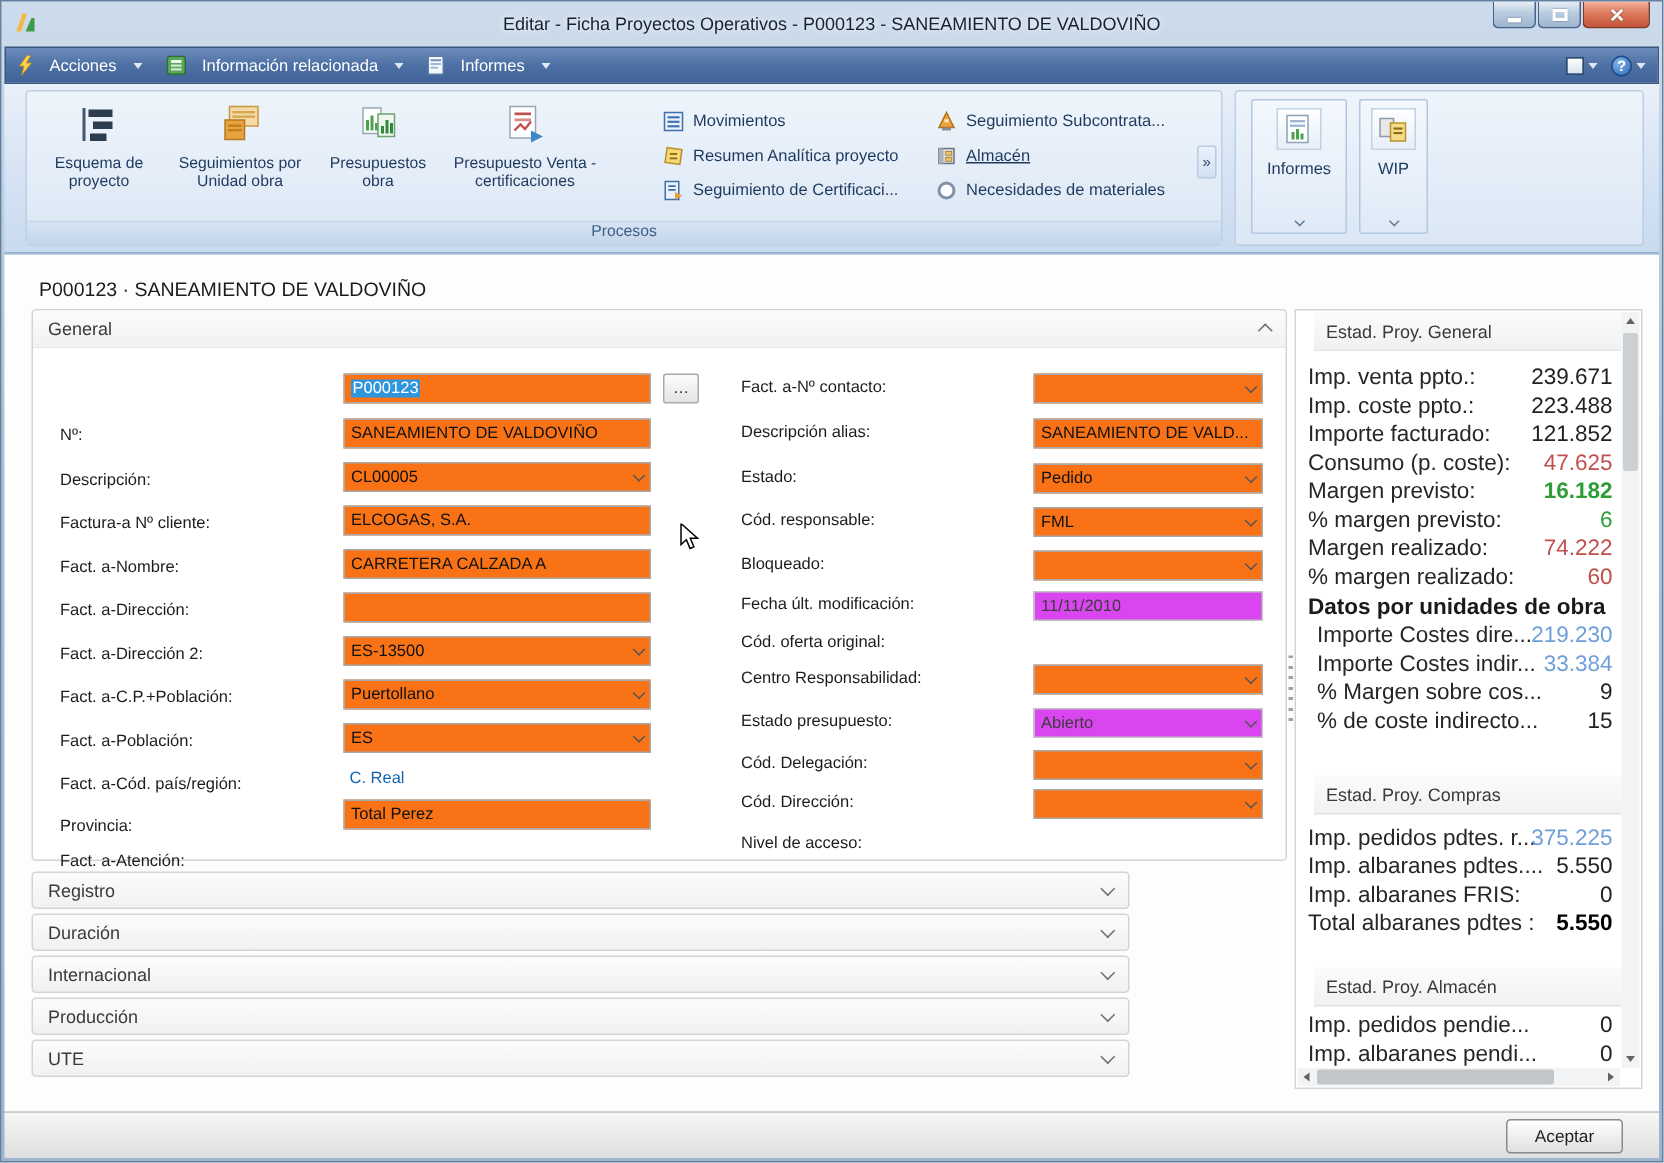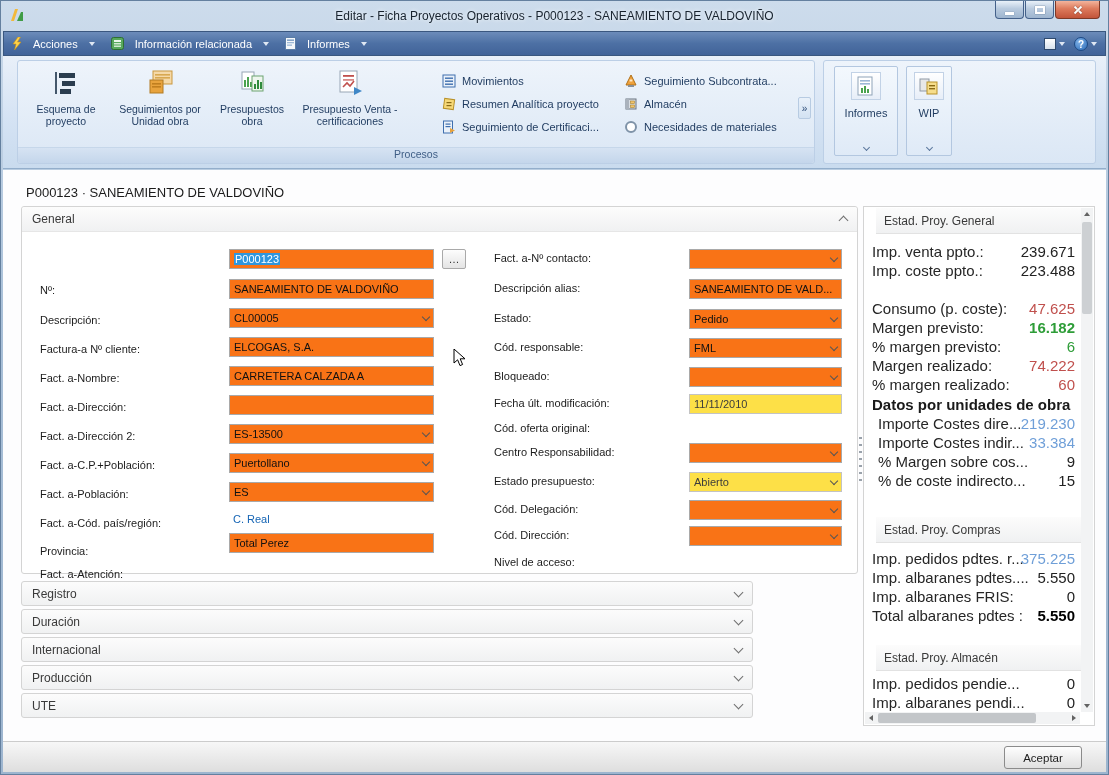--- a/index.html
+++ b/index.html
@@ -73,21 +73,21 @@
   .chev.down { transform:rotate(45deg); margin-top:-3px; } .chev.up { transform:rotate(-135deg); margin-top:3px; }
 
   .frow { position:absolute; left:0; right:0; height:22px; }
   .frow .lab { position:absolute; top:3px; font-size:11px; color:#1c1c1c; white-space:nowrap; }
   .frow.l .lab { left:18px;margin-top:32px; } .frow.r .lab { left:472px; }
   .field { position:absolute; top:0; height:20px; border:1px solid #a9a9a9; background:#f97316; font-size:11px;
            display:flex; align-items:center; padding:0 4px; overflow:hidden; }
   .frow.l .field { left:207px; width:205px; } .frow.r .field { left:667px; width:153px; }
   .field.narrow { width:153px; }
   .field .val { white-space:nowrap; overflow:hidden; color:#111; }
-  .field.dis { background:#fde047; border-color:#c3c3c3; } .field.dis .val { color:#3c3c3c; }
+  .field.dis { background:#d946ef; border-color:#c3c3c3; } .field.dis .val { color:#3c3c3c; }
   .selval { background:#2f96dd; color:#fff !important; padding:0 1px; }
   .ca { margin-left:auto; flex:none; width:6px; height:6px; border-right:1.4px solid #555; border-bottom:1.4px solid #555; transform:rotate(45deg); margin-top:-2px; }
   .dots { position:absolute; left:420px; top:0; width:24px; height:20px; border:1px solid #a9a9a9; border-radius:2px;
           background:linear-gradient(#fdfdfd,#e4e4e4); font-size:11px; line-height:10px; color:#333; cursor:default; }
   .linkval { position:absolute; left:211px; top:3px; font-size:11px; color:#1464b4; cursor:pointer; }
 
   .ctab { position:absolute; left:20px; width:732px; height:25px; border:1px solid #d4d4d4; border-radius:3px;
           display:flex; align-items:center; justify-content:space-between; padding:0 10px; cursor:default; }
 
   
@@ -265,21 +265,21 @@
       </div>
 
       <div class="sitem" style="left:606px; top:10px;">
         <svg width="14" height="14" viewBox="0 0 14 14">
             <polygon points="7,1 12,11 2,11" fill="#f0a23c" stroke="#b07018"></polygon>
             <rect x="4" y="11" width="6" height="2" fill="#8a8f96"></rect>
             <rect x="5.6" y="5.5" width="2.8" height="2" fill="#fde8c8"></rect>
           </svg>
         <span>Seguimiento Subcontrata...</span>
       </div>
-      <div class="sitem" style="left:606px; top:33px;">
+      <div class="sitem" style="left:606px; top:33px;text-decoration:underline;">
         <svg width="14" height="14" viewBox="0 0 14 14">
             <rect x="2" y="2" width="10" height="10" fill="#d9dde2" stroke="#6b7480"></rect>
             <rect x="2" y="2" width="3" height="10" fill="#aab2bc"></rect>
             <rect x="6.5" y="4" width="4" height="2.5" fill="#f2c46a" stroke="#a8842e" stroke-width="0.6"></rect>
             <rect x="6.5" y="8" width="4" height="2.5" fill="#f2c46a" stroke="#a8842e" stroke-width="0.6"></rect>
           </svg>
         <span>Almacén</span>
       </div>
       <div class="sitem" style="left:606px; top:56px;">
         <svg width="14" height="14" viewBox="0 0 14 14">
@@ -506,20 +506,24 @@
       </div>
 
     <div class="srow" style="top:36px">
         <span class="sl">Imp. venta ppto.:</span>
         <span class="sv">239.671</span>
       </div>
     <div class="srow" style="top:55px">
         <span class="sl">Imp. coste ppto.:</span>
         <span class="sv">223.488</span>
       </div>
+    <div class="srow" style="top:74px">
+        <span class="sl">Importe facturado:</span>
+        <span class="sv">121.852</span>
+      </div>
     <div class="srow" style="top:93px">
         <span class="sl">Consumo (p. coste):</span>
         <span class="sv red">47.625</span>
       </div>
     <div class="srow" style="top:112px">
         <span class="sl">Margen previsto:</span>
         <span class="sv green">16.182</span>
       </div>
     <div class="srow" style="top:131px">
         <span class="sl">% margen previsto:</span>

